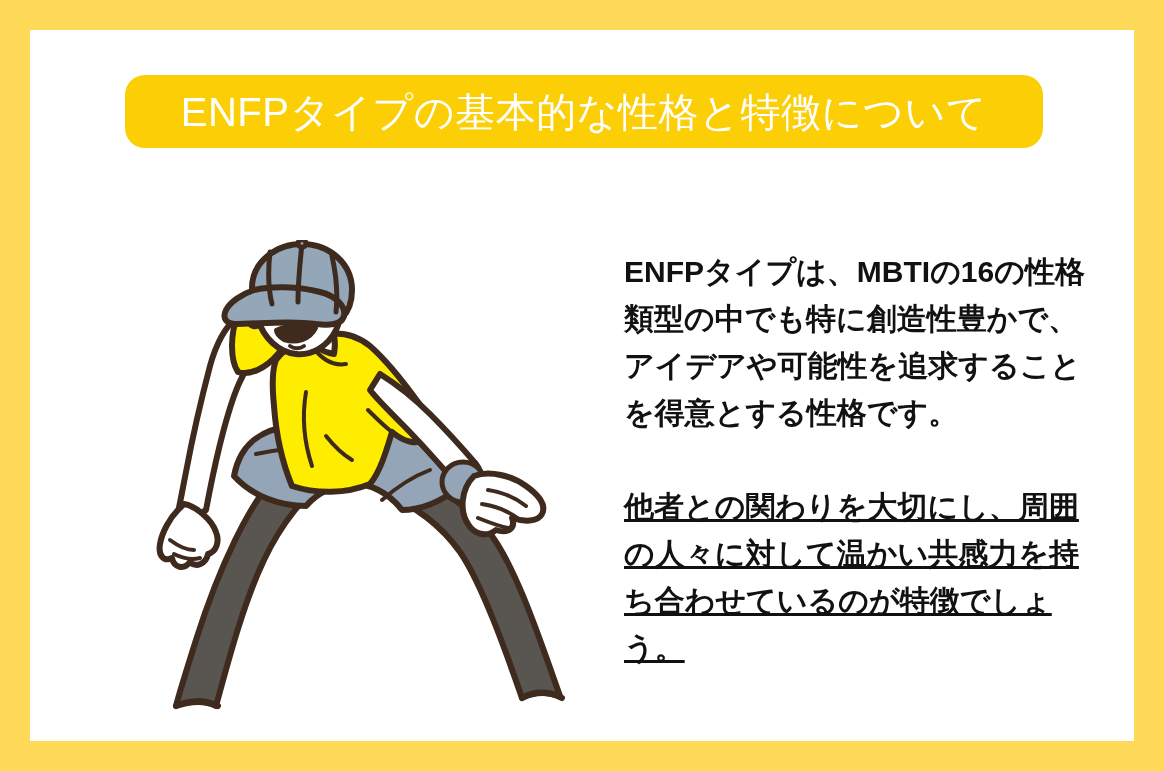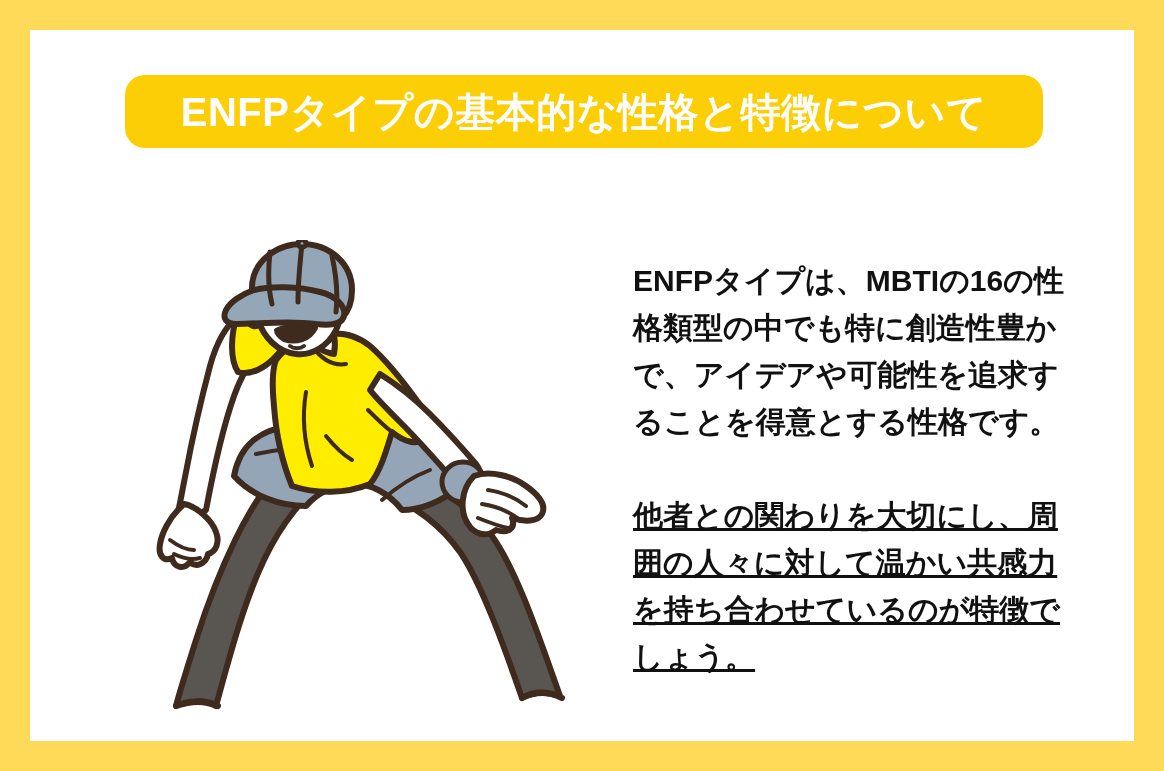--- a/index.html
+++ b/index.html
@@ -30,39 +30,39 @@
     left:95px;top:45px;
     width:918px;height:73px;
     background:#fcce05;
     border-radius:20px;
     display:flex;align-items:center;justify-content:center;
     box-sizing:border-box;
   }
   .title-text{
     color:#ffffff;
     font-size:40px;
-    font-weight:700;
+    font-weight:400;
     letter-spacing:0.5px;
     line-height:1;
     white-space:nowrap;
     font-family:"Liberation Sans","DejaVu Sans",sans-serif;
   }
   
   .body-col{
     position:absolute;
     left:590px;top:214px;
     width:470px;
   }
   .para{
     color:#111111;
     font-size:30px;
     font-weight:700;
     line-height:47px;
     letter-spacing:0px;
-    margin:13px;
+    margin:4px;
     font-family:"Liberation Sans","DejaVu Sans",sans-serif;
   }
   .para + .para{margin-top:47px;text-decoration:underline;}
   
   .illus-wrap{
     position:absolute;
     left:100px;top:210px;
     width:480px;height:480px;
   }
   .illus-wrap svg{display:block;width:100%;height:100%;}

